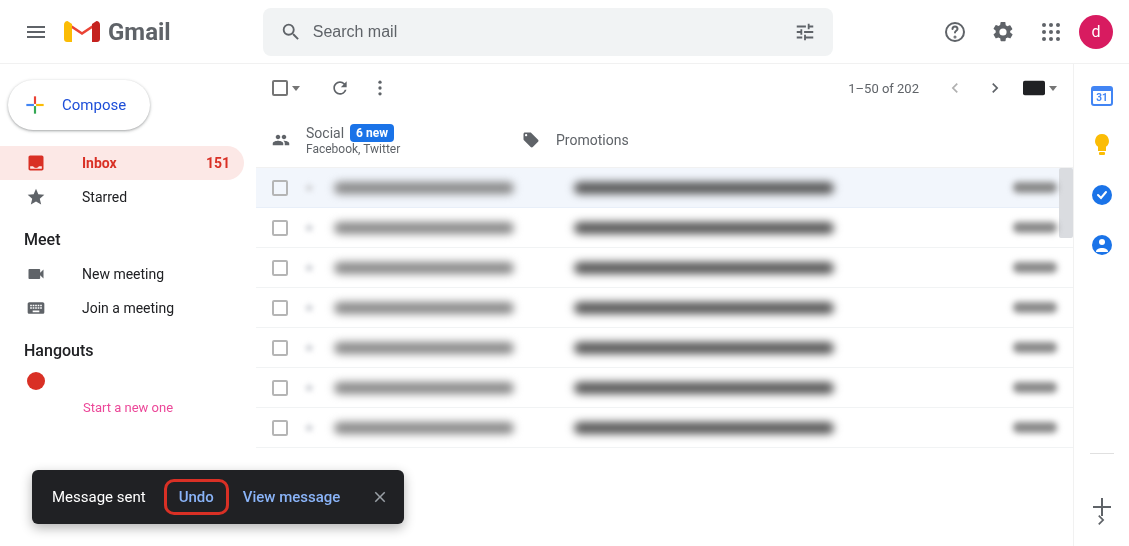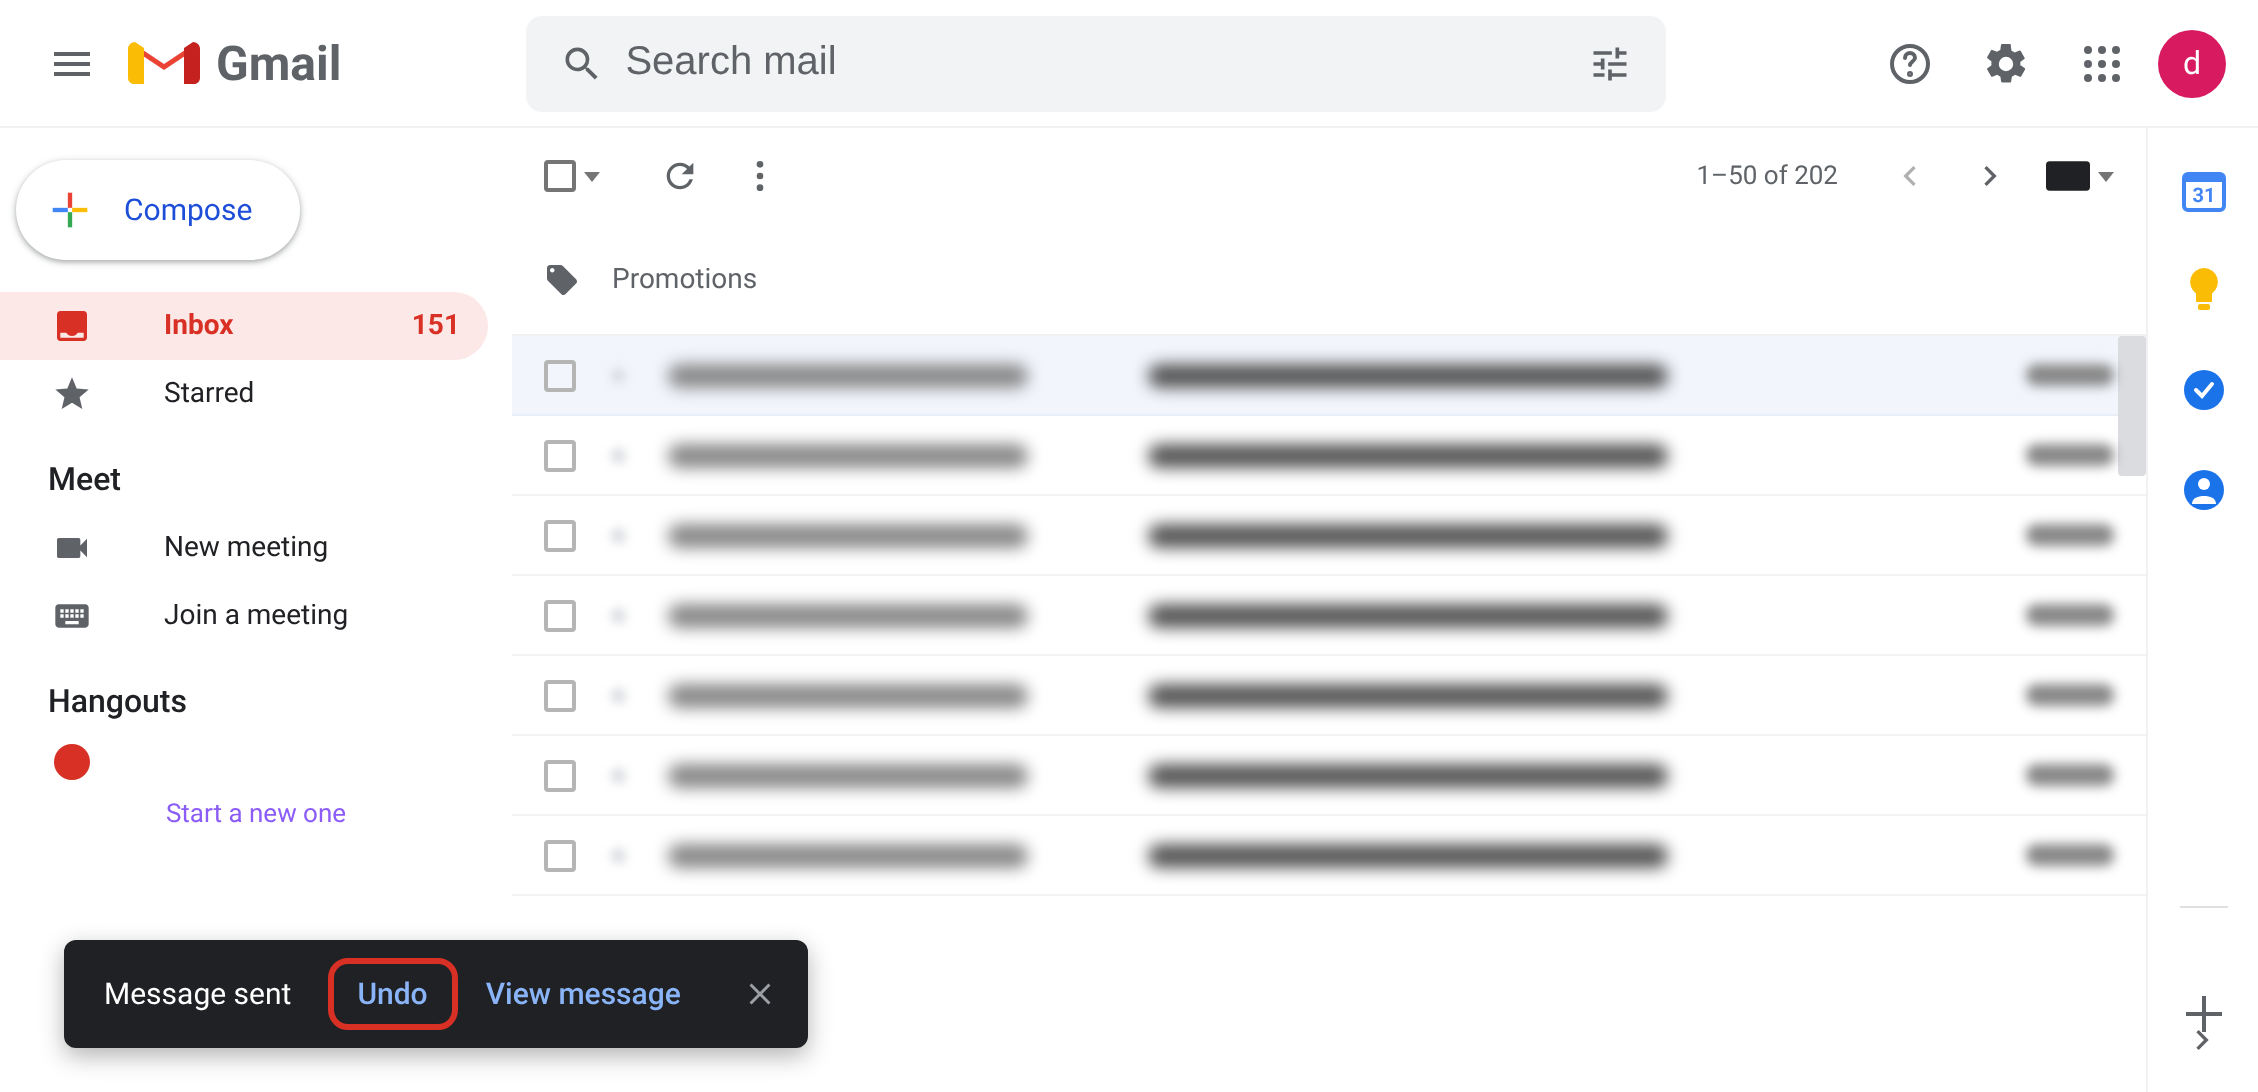--- a/index.html
+++ b/index.html
@@ -55,21 +55,21 @@
       height: 40px;
       display: flex;
       align-items: center;
       justify-content: center;
       cursor: pointer;
     }
     .search-input {
       flex: 1;
       border: none;
       background: transparent;
-      font-size: 20px;
+      font-size: 16px;
       color: #5f6368;
       outline: none;
     }
     .search-input::placeholder { color: #5f6368; }
     .header-right {
       margin-left: auto;
       display: flex;
       align-items: center;
       gap: 8px;
       padding-right: 8px;
@@ -146,21 +146,21 @@
       display: flex;
       align-items: center;
       gap: 14px;
       padding: 4px 0 4px 27px;
     }
     .hangouts-avatar {
       width: 18px; height: 18px; border-radius: 50%; background: #d93025;
     }
     .start-new {
       text-align: center;
-      color: #8b5cf6;
+      color: #ec4899;
       font-size: 13px;
       padding: 6px 0;
     }
     .main {
       flex: 1;
       display: flex;
       flex-direction: column;
     }
     .toolbar {
       display: flex;
@@ -472,20 +472,32 @@
         <svg width="22" height="16" viewBox="0 0 24 16" fill="#202124">
             <rect x="0" y="0" width="24" height="16" rx="2"></rect>
           </svg>
         <div class="caret-down"></div>
       </div>
     </div>
 
     <div class="tabs">
       <div class="tab">
         <svg width="18" height="18" viewBox="0 0 24 24" fill="#5f6368">
+            <path d="M16 11c1.66 0 2.99-1.34 2.99-3S17.66 5 16 5s-3 1.34-3 3 1.34 3 3 3zm-8 0c1.66 0 2.99-1.34 2.99-3S9.66 5 8 5 5 6.34 5 8s1.34 3 3 3zm0 2c-2.33 0-7 1.17-7 3.5V19h14v-2.5c0-2.33-4.67-3.5-7-3.5zm8 0c-.29 0-.62.02-.97.05 1.16.84 1.97 1.97 1.97 3.45V19h6v-2.5c0-2.33-4.67-3.5-7-3.5z"></path>
+          </svg>
+        <div class="tab-content">
+          <div class="tab-label">
+            <span>Social</span>
+            <span class="badge">6 new</span>
+          </div>
+          <div class="tab-subtitle">Facebook, Twitter</div>
+        </div>
+      </div>
+      <div class="tab">
+        <svg width="18" height="18" viewBox="0 0 24 24" fill="#5f6368">
             <path d="M21.41 11.58l-9-9C12.05 2.22 11.55 2 11 2H4c-1.1 0-2 .9-2 2v7c0 .55.22 1.05.59 1.42l9 9c.36.36.86.58 1.41.58s1.05-.22 1.41-.59l7-7c.37-.36.59-.86.59-1.41s-.23-1.06-.59-1.42zM5.5 7C4.67 7 4 6.33 4 5.5S4.67 4 5.5 4 7 4.67 7 5.5 6.33 7 5.5 7z"></path>
           </svg>
         <span>Promotions</span>
       </div>
     </div>
 
     <div class="mail-list">
       <div class="scrolltrack"></div>
       <div class="mail-row">
           <div class="cb"></div>

